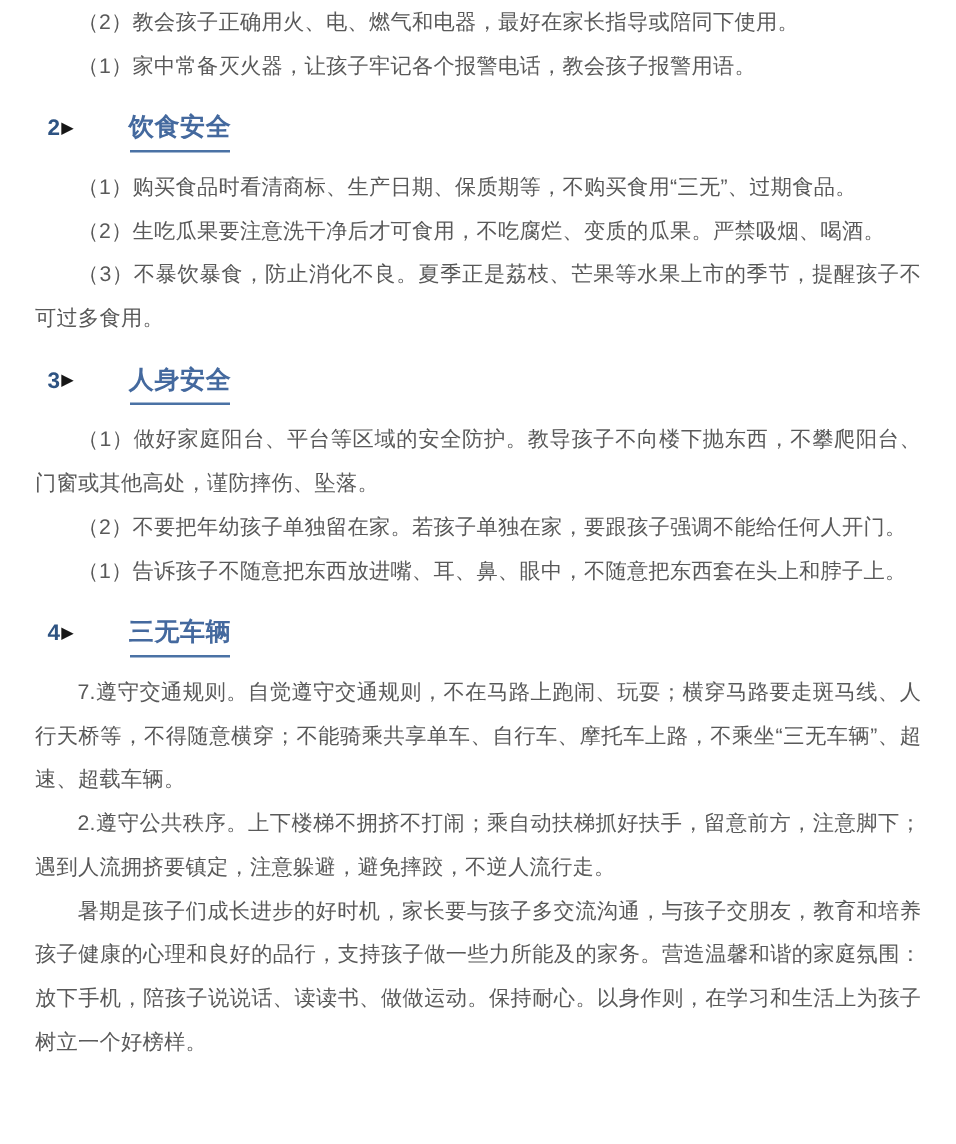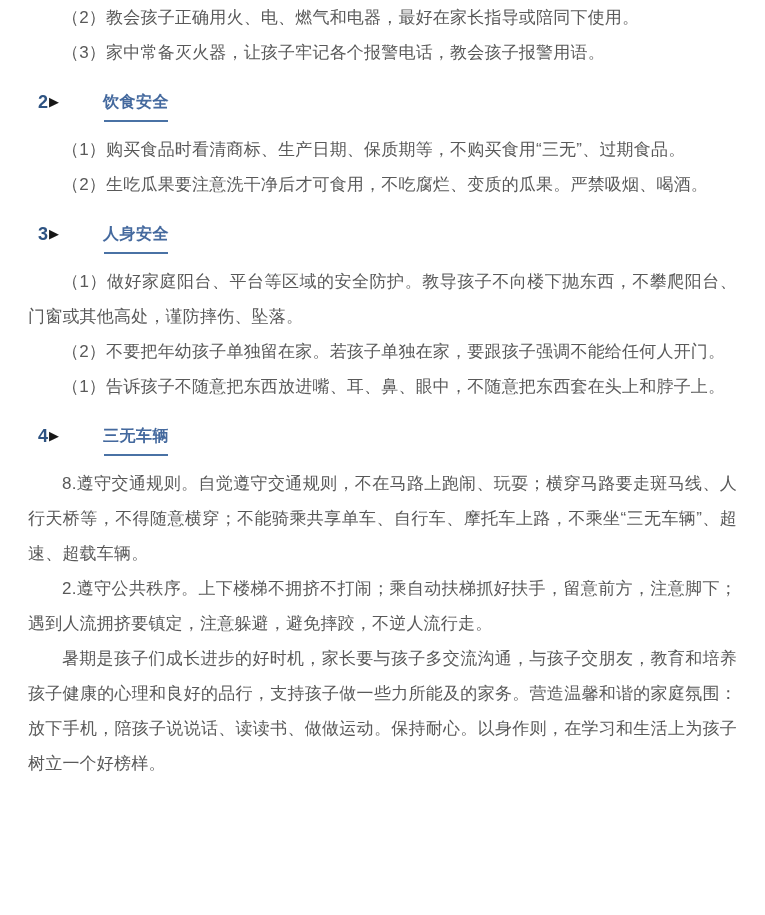--- a/index.html
+++ b/index.html
@@ -37,62 +37,63 @@
     color: #161616;
     font-size: 13px;
     line-height: 22px;
     margin-left: 1px;
   }
   .htitle {
     margin-left: 44px;
     position: relative;
     color: #44699e;
     font-weight: 700;
-    font-size: 16px;
+    font-size: 20px;
     line-height: 22px;
     padding-bottom: 9px;
     letter-spacing: 0.5px;
   }
   .htitle::after {
     content: "";
     position: absolute;
     left: 1px;
     right: 1px;
     bottom: 0;
     height: 2px;
     background: #4a72a5;
   }
 </style>
 </head>
 <body>
 
 <div class="page">
 
   <p class="para">（2）教会孩子正确用火、电、燃气和电器，最好在家长指导或陪同下使用。</p>
-  <p class="para">（3）家中常备灭火器，让孩子牢记各个报警电话，教会孩子报警用语。</p>
+  <p class="para">（1）家中常备灭火器，让孩子牢记各个报警电话，教会孩子报警用语。</p>
 
   <div class="heading">
     <span class="hnum">2</span>
     <span class="htri">▶</span>
     <span class="htitle">饮食安全</span>
   </div>
   <p class="para">（1）购买食品时看清商标、生产日期、保质期等，不购买食用“三无”、过期食品。</p>
   <p class="para">（2）生吃瓜果要注意洗干净后才可食用，不吃腐烂、变质的瓜果。严禁吸烟、喝酒。</p>
+  <p class="para">（3）不暴饮暴食，防止消化不良。夏季正是荔枝、芒果等水果上市的季节，提醒孩子不可过多食用。</p>
 
   <div class="heading">
     <span class="hnum">3</span>
     <span class="htri">▶</span>
     <span class="htitle">人身安全</span>
   </div>
   <p class="para">（1）做好家庭阳台、平台等区域的安全防护。教导孩子不向楼下抛东西，不攀爬阳台、门窗或其他高处，谨防摔伤、坠落。</p>
   <p class="para">（2）不要把年幼孩子单独留在家。若孩子单独在家，要跟孩子强调不能给任何人开门。</p>
   <p class="para">（1）告诉孩子不随意把东西放进嘴、耳、鼻、眼中，不随意把东西套在头上和脖子上。</p>
 
   <div class="heading">
     <span class="hnum">4</span>
     <span class="htri">▶</span>
     <span class="htitle">三无车辆</span>
   </div>
-  <p class="para">8.遵守交通规则。自觉遵守交通规则，不在马路上跑闹、玩耍；横穿马路要走斑马线、人行天桥等，不得随意横穿；不能骑乘共享单车、自行车、摩托车上路，不乘坐“三无车辆”、超速、超载车辆。</p>
+  <p class="para">7.遵守交通规则。自觉遵守交通规则，不在马路上跑闹、玩耍；横穿马路要走斑马线、人行天桥等，不得随意横穿；不能骑乘共享单车、自行车、摩托车上路，不乘坐“三无车辆”、超速、超载车辆。</p>
   <p class="para">2.遵守公共秩序。上下楼梯不拥挤不打闹；乘自动扶梯抓好扶手，留意前方，注意脚下；遇到人流拥挤要镇定，注意躲避，避免摔跤，不逆人流行走。</p>
   <p class="para">暑期是孩子们成长进步的好时机，家长要与孩子多交流沟通，与孩子交朋友，教育和培养孩子健康的心理和良好的品行，支持孩子做一些力所能及的家务。营造温馨和谐的家庭氛围：放下手机，陪孩子说说话、读读书、做做运动。保持耐心。以身作则，在学习和生活上为孩子树立一个好榜样。</p>
 
 </div>
 
 </body></html>

